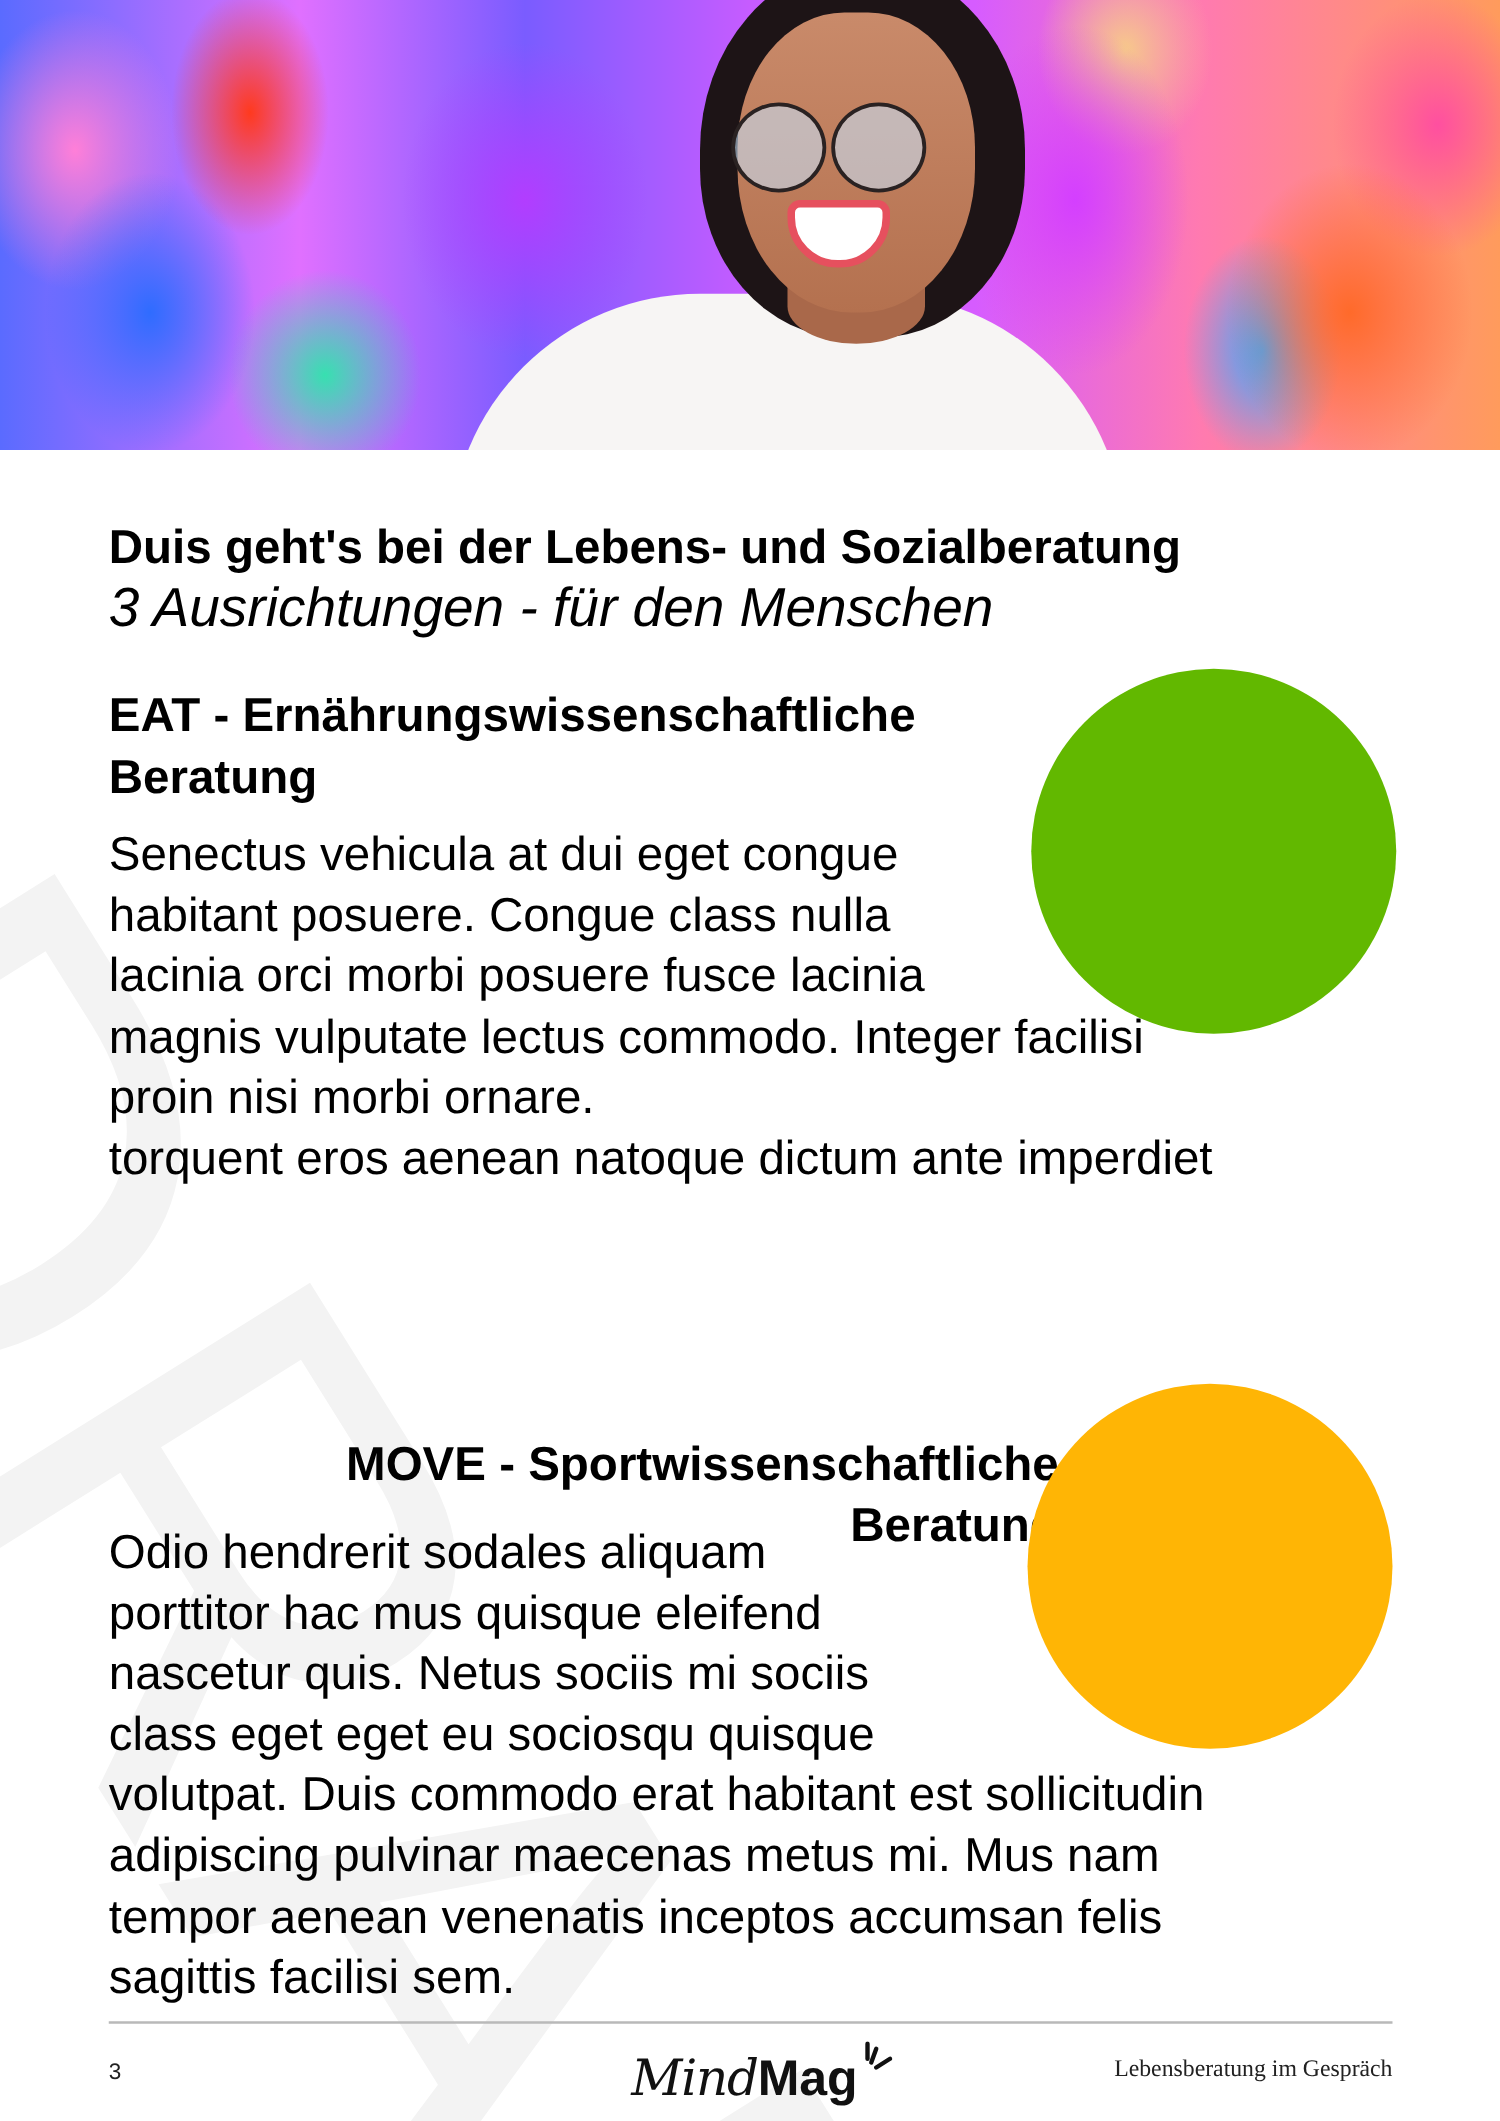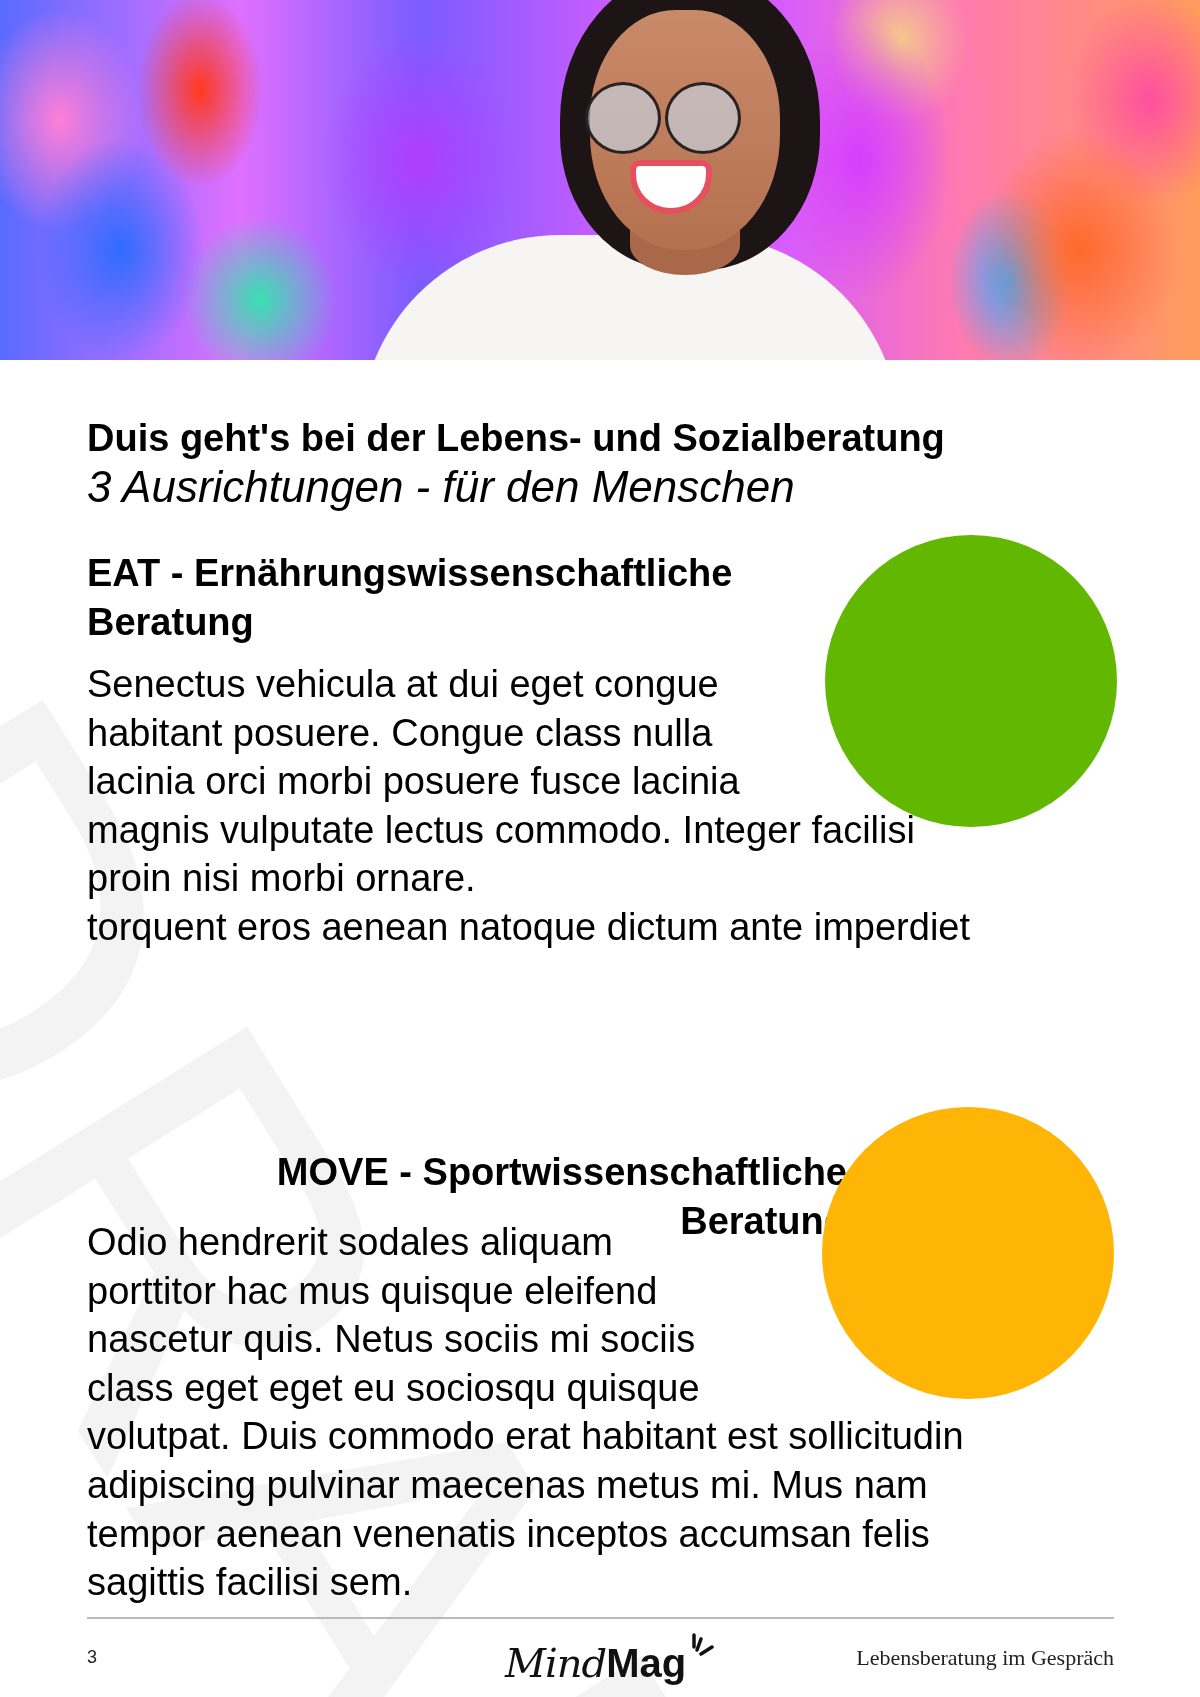--- a/index.html
+++ b/index.html
@@ -87,21 +87,21 @@
     .logo .script {
       font-family: "DejaVu Serif", serif; font-style: italic; font-size: 40px; font-weight: 400;
       letter-spacing: -1px; color: #111; line-height: 1;
     }
     .logo .bold {
       font-family: "Liberation Sans", sans-serif; font-weight: 700; font-size: 40px; color: #111; line-height: 1;
     }
     .logo svg { margin-left: 2px; margin-bottom: 20px; }
     .tagline {
       position: absolute; right: 86px; top: 1645px;
-      font-family: "Liberation Serif", serif; font-size: 22px; color: #222; white-space: nowrap;
+      font-family: "Liberation Serif", serif; font-size: 19px; color: #222; white-space: nowrap;
     }
   </style>
 </head>
 <body>
 
 <div class="hero">
   <div class="sweater"></div>
   <div class="person-hair"></div>
   <div class="neck"></div>
   <div class="person-face"></div>

